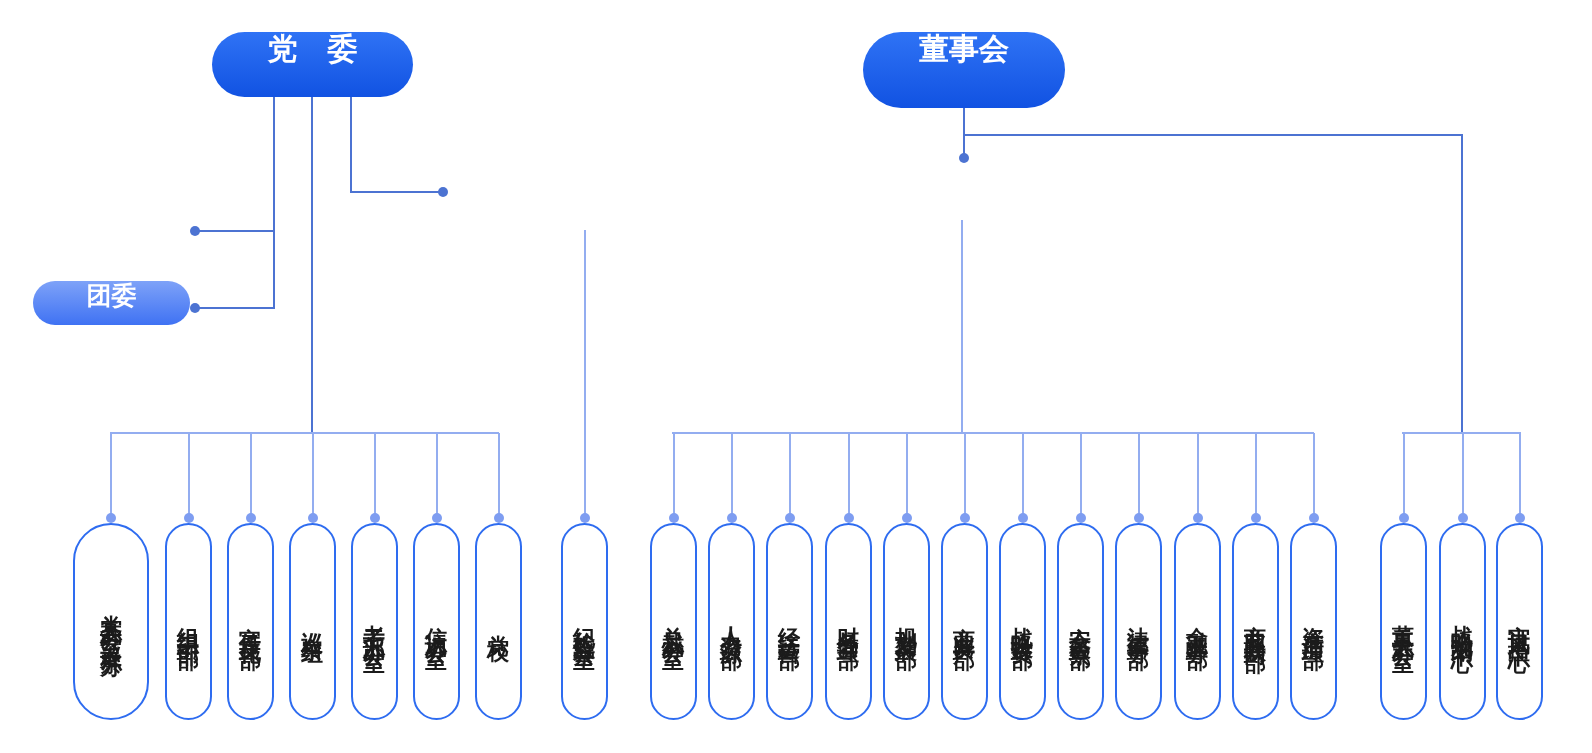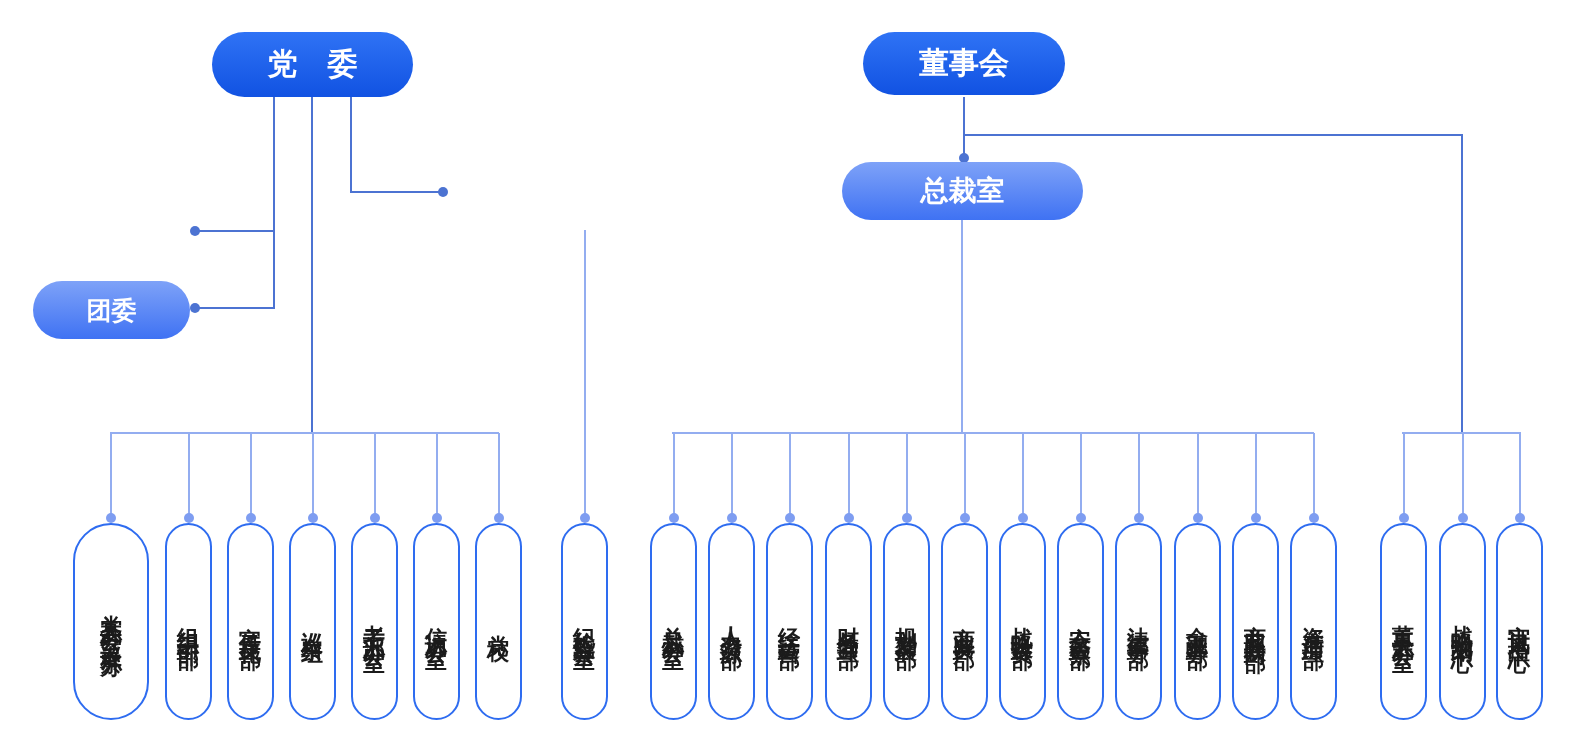--- a/index.html
+++ b/index.html
@@ -14,21 +14,21 @@
   .vline{position:absolute;width:2px;}
   .hline{position:absolute;height:2px;}
   .dark{background:#4c73d2;}
   .light{background:#93adf0;}
   .dot{position:absolute;width:10px;height:10px;border-radius:50%;}
   .dot-dark{background:#4c73d2;}
   .dot-light{background:#7e9df1;}
   
   .pill{
     position:absolute;display:flex;flex-direction:column;
-    align-items:center;justify-content:center;
+    align-items:center;justify-content:flex-start;
     color:#ffffff;font-weight:700;border-radius:999px;
     text-align:center;line-height:1.15;
   }
   .pill-dark{background:linear-gradient(180deg,#2f73f5 0%,#1152e2 100%);}
   .pill-light{background:linear-gradient(180deg,#7ea2f8 0%,#3f72f3 100%);}
   .fs30{font-size:30px;}
   .fs28{font-size:28px;}
   .fs25{font-size:25px;}
   .pill .sub{font-size:20px;font-weight:700;margin-top:2px;}
   .pill .main2{font-size:26px;}
@@ -69,31 +69,28 @@
 
   <div class="vline light" style="left:961px;top:220px;height:213px;"></div>
   <div class="hline light" style="left:110px;top:432px;width:389px;"></div>
   <div class="hline light" style="left:672px;top:432px;width:642px;"></div>
   <div class="hline light" style="left:1402px;top:432px;width:119px;"></div>
 
   <div class="pill pill-dark fs30" style="left:212px;top:32px;width:201px;height:65px;">
     <span>党　委</span>
   </div>
 
-  <div class="pill pill-dark fs30" style="left:863px;top:32px;width:202px;height:63px;">
+  <div class="pill pill-dark fs30" style="left:863px;top:32px;width:202px;height:76px;">
     <span>董事会</span>
   </div>
 
 
-  <div class="pill pill-light fs28" style="left:842px;top:162px;width:241px;height:58px;">
-    <span>总裁室</span>
-  </div>
-
-
-  <div class="pill pill-light fs25" style="left:33px;top:281px;width:157px;height:58px;">
+
+
+  <div class="pill pill-light fs25" style="left:33px;top:281px;width:157px;height:44px;">
     <span>团委</span>
   </div>
 
   <div class="dept-box" style="left:73px;width:76px;">
     <div class="vtext">
       <div class="vcol">党委办公室</div>
       <div class="vcol">（巡察办）</div>
     </div>
   </div>
   <div class="dept-box" style="left:164.5px;">

